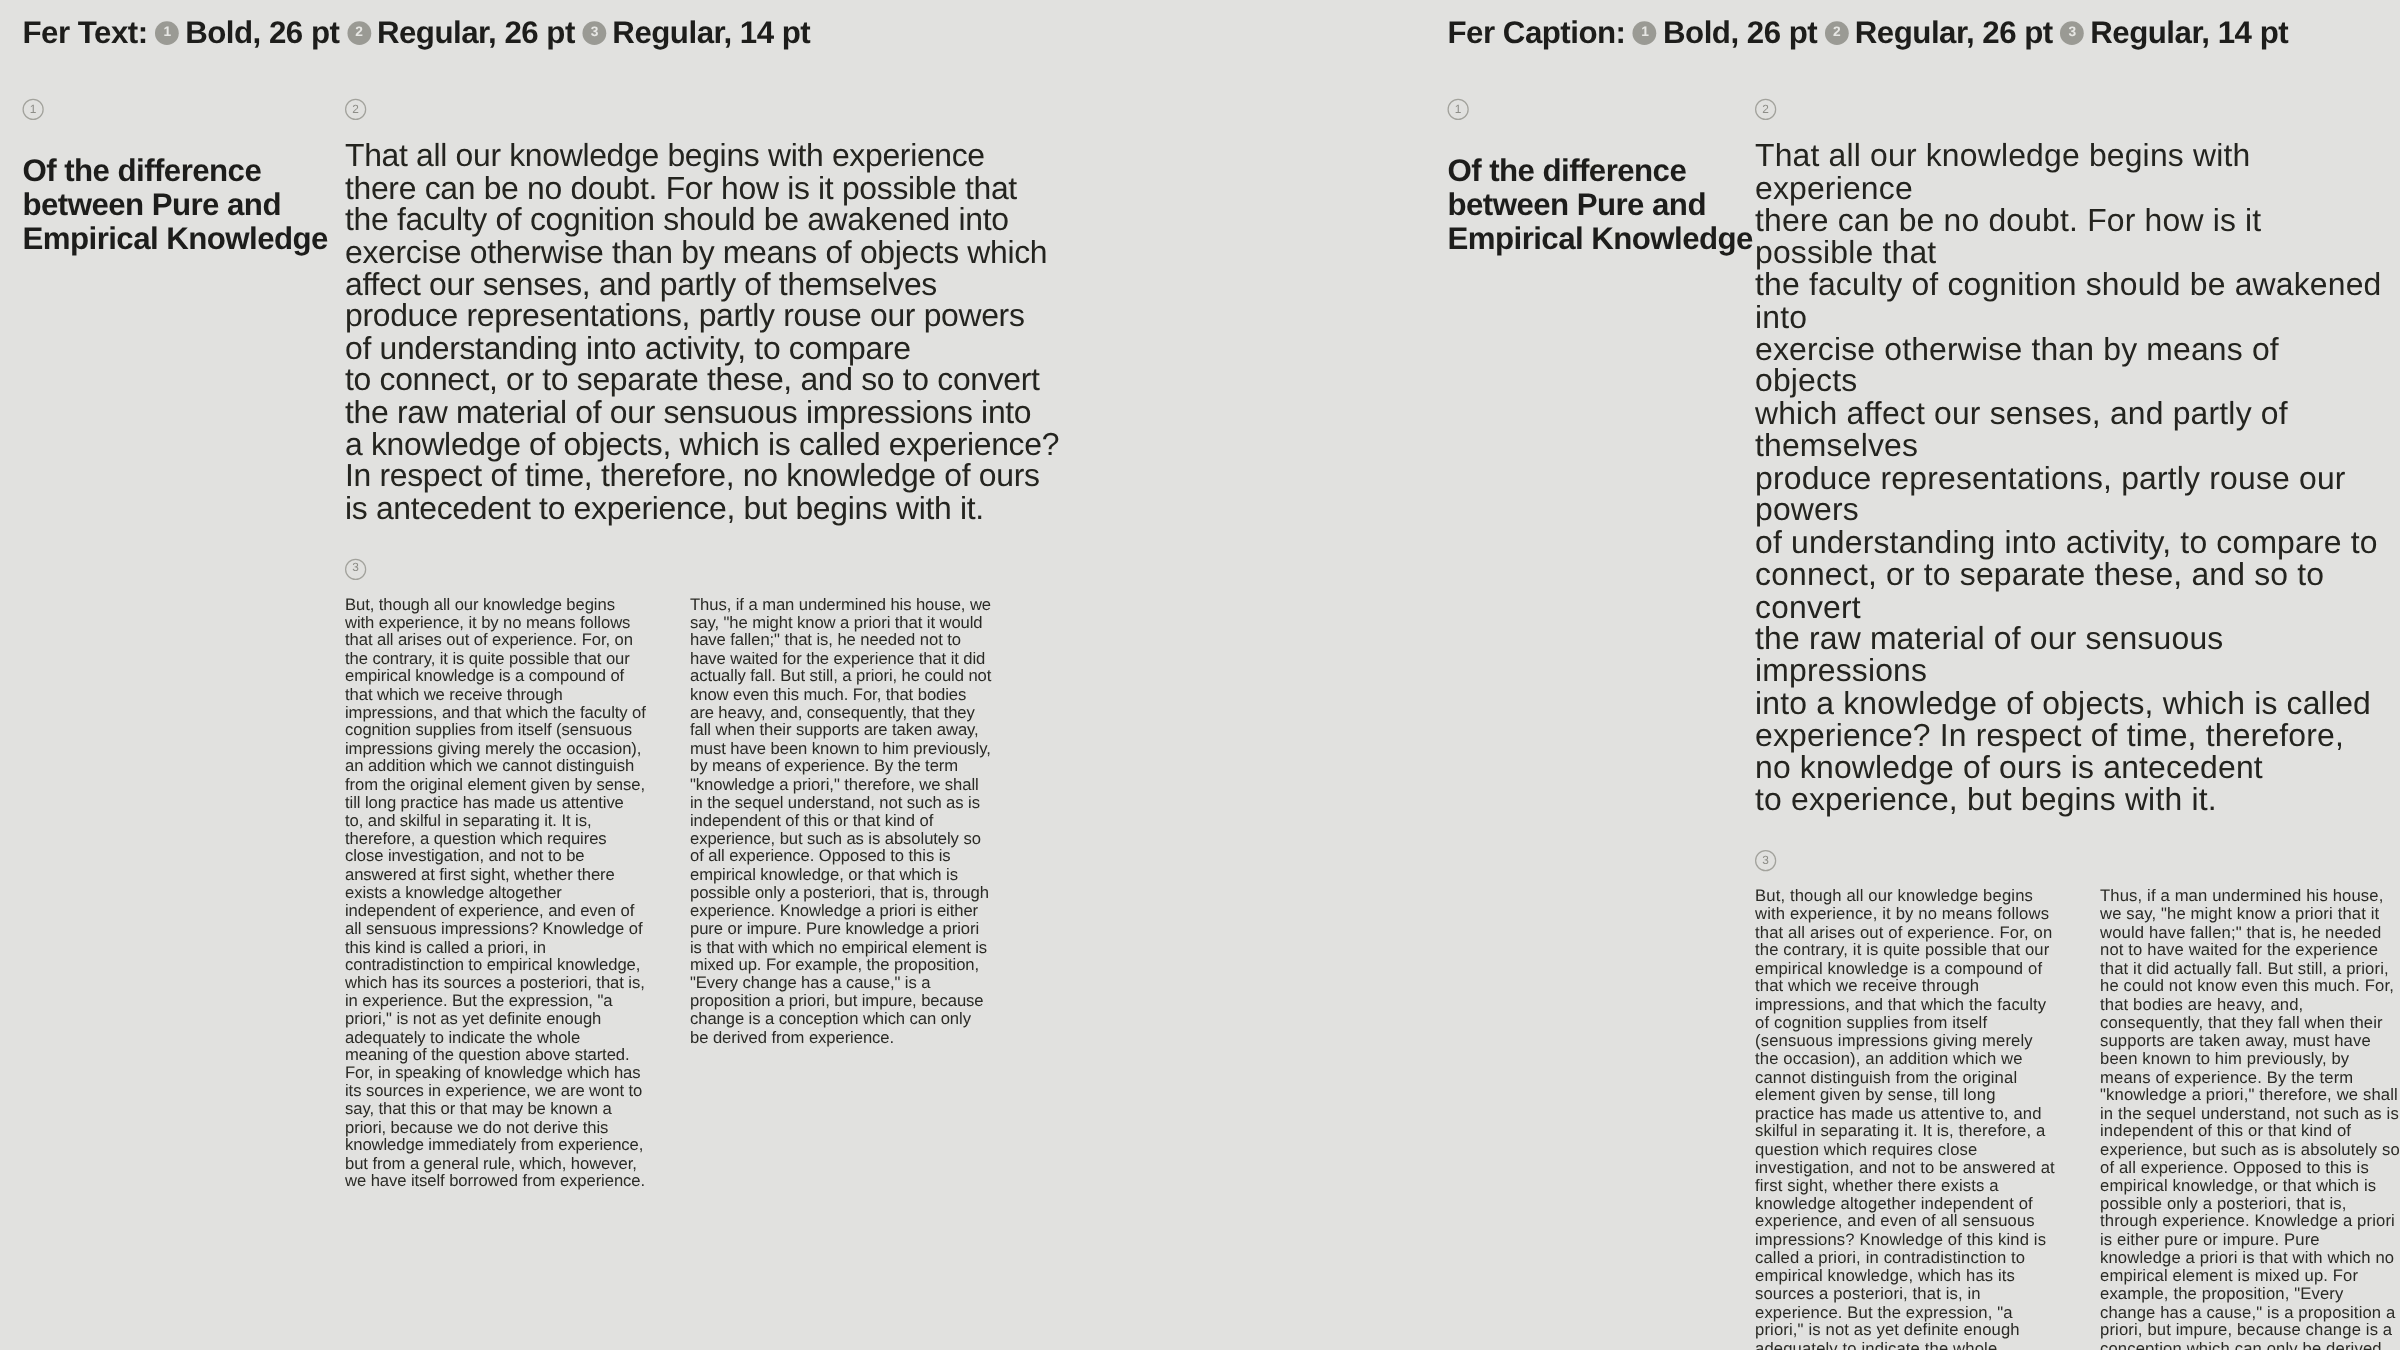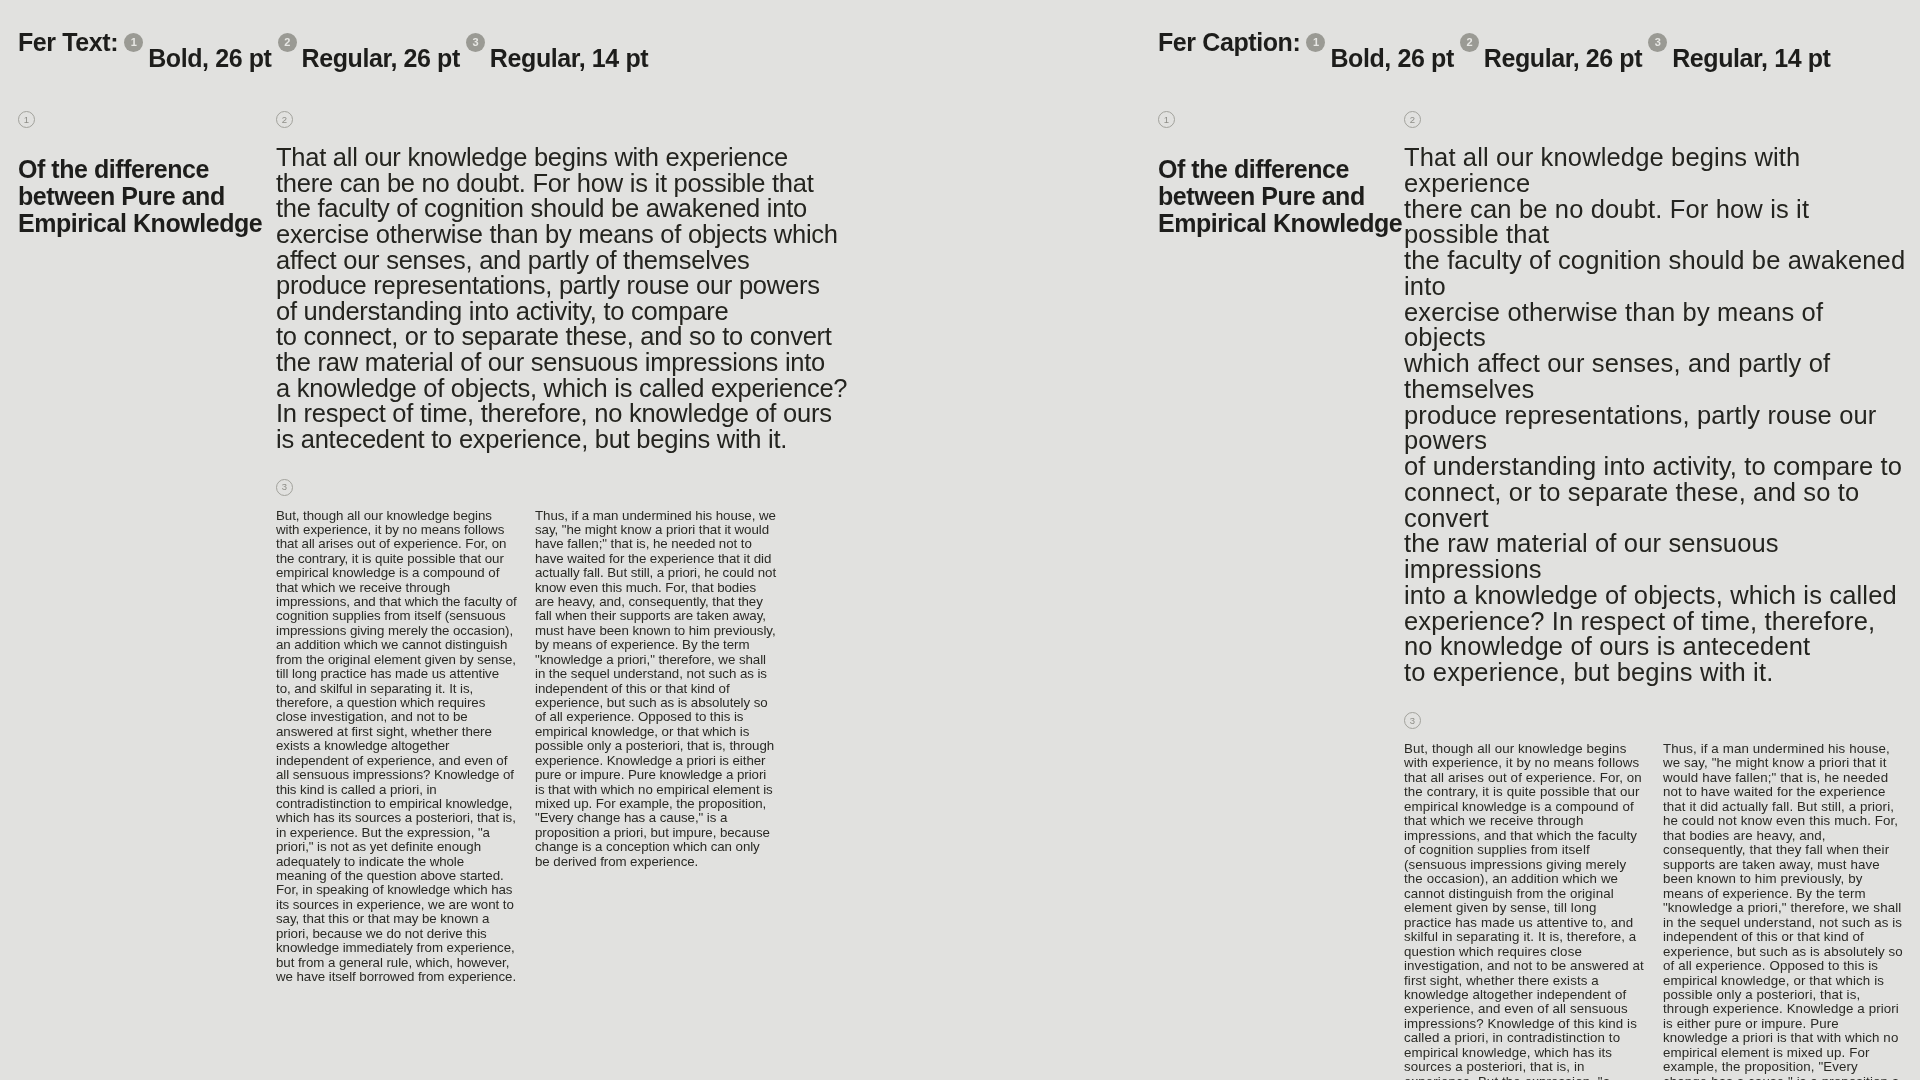--- a/index.html
+++ b/index.html
@@ -33,21 +33,21 @@
     align-items: center;
     font-weight: bold;
     font-size: 25px;
     letter-spacing: -0.4px;
     white-space: nowrap;
     color: #1d1d1b;
   }
   .header-cell.right { padding-left: 198px; }
 
   .hdr-label { margin-right: 6px; }
-  .hdr-seg { margin-right: 6px; margin-top: 32px; }
+  .hdr-seg { margin-right: 6px; }
 
   .marker-filled {
     display: inline-flex;
     align-items: center;
     justify-content: center;
     width: 19px;
     height: 19px;
     border-radius: 50%;
     background: #9a9a94;
     color: #e7e7e4;
@@ -126,21 +126,21 @@
   }
 
   
   .small-block { margin-top: 26px; }
   .panel.right .small-block { margin-top: 26px; }
 
   .small-block .mark-row { height: 26px; }
 
   .small-cols {
     display: flex;
-    gap: 18px;
+    gap: 35px;
     margin-top: 4px;
   }
   .small-col {
     width: 241px;
     flex: 0 0 241px;
     font-size: 13.3px;
     line-height: 1.085;
     letter-spacing: -0.06px;
     color: #2a2a25;
     white-space: pre-line;

